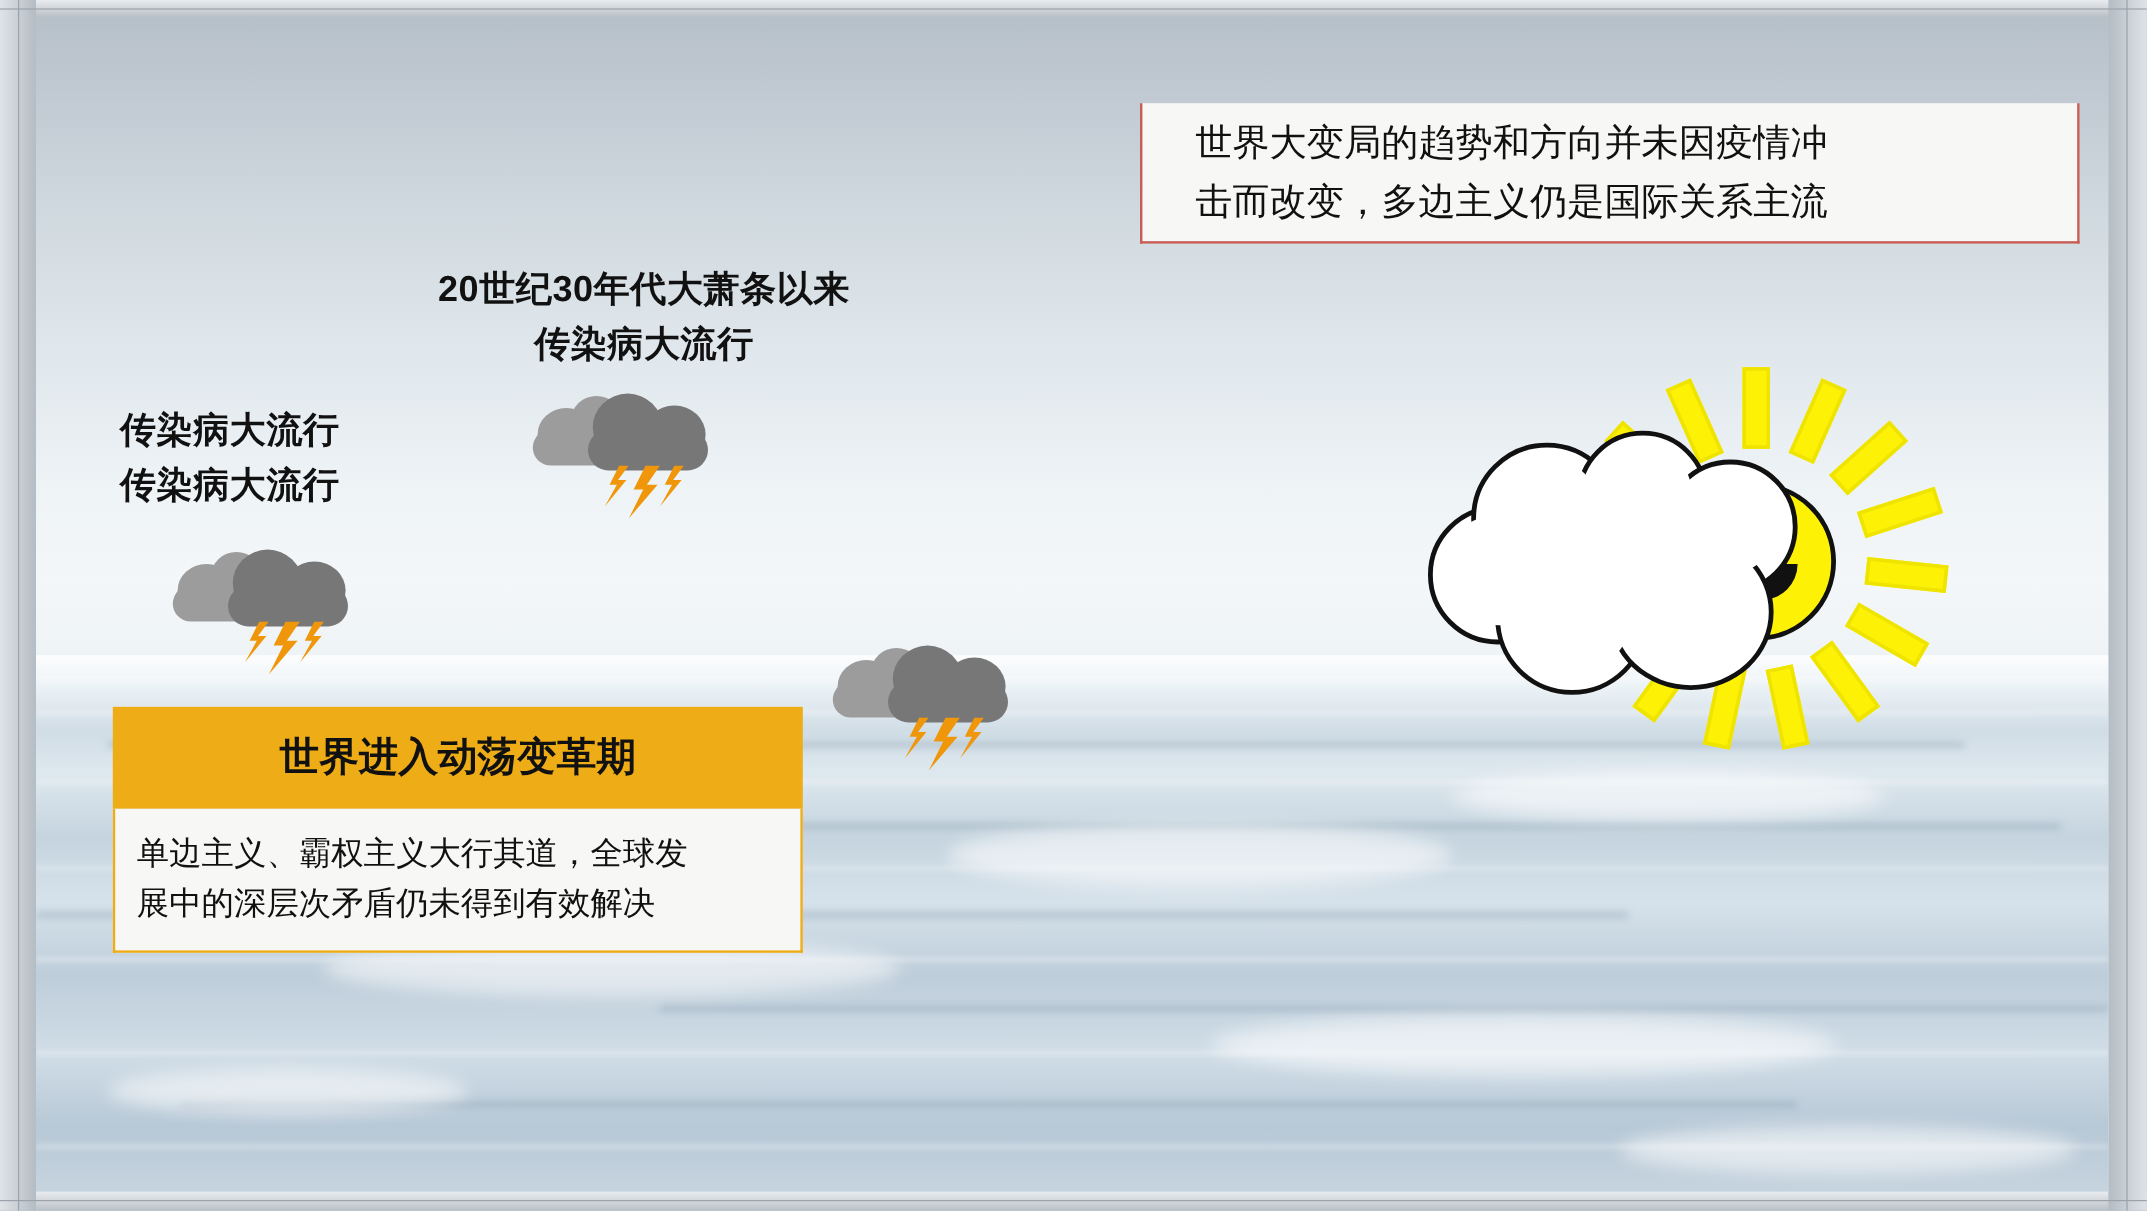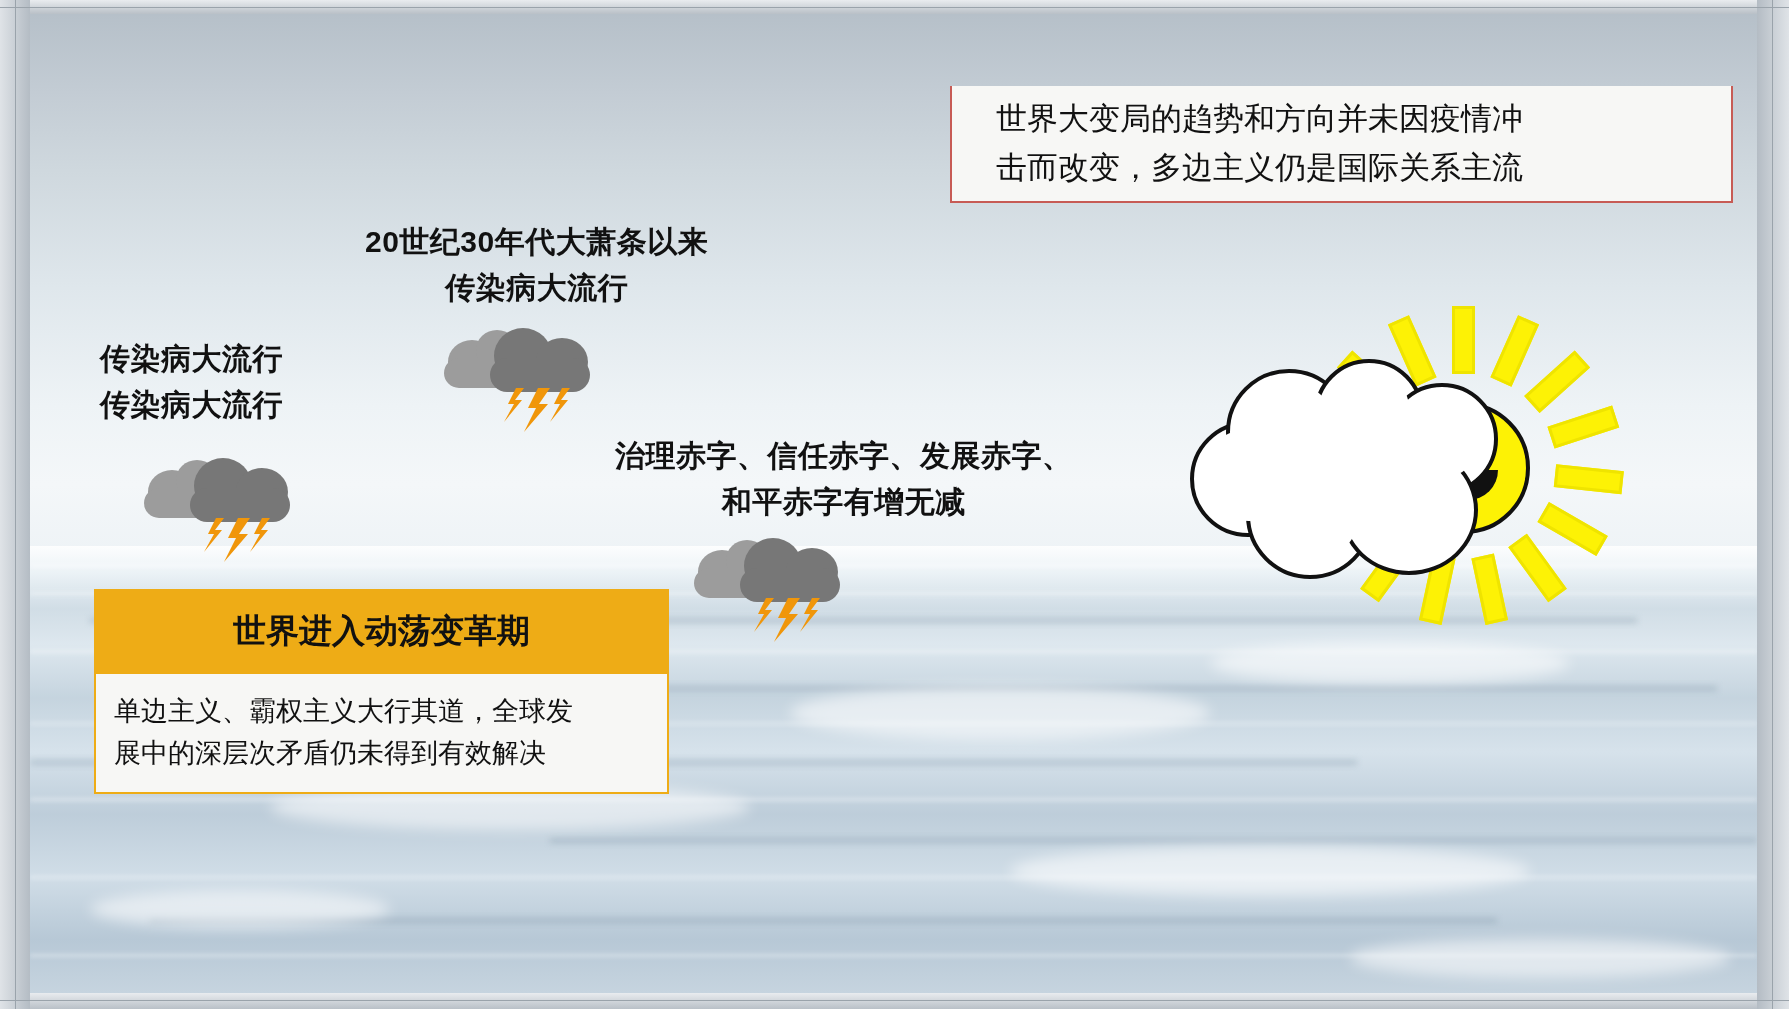--- a/index.html
+++ b/index.html
@@ -193,24 +193,20 @@
     <div class="callout" style="left:70px;top:322px;font-size:30px;">
       <div>传染病大流行</div>
       <div>传染病大流行</div>
     </div>
 
     <div class="callout" style="left:335px;top:205px;font-size:30px;">
       <div>20世纪30年代大萧条以来</div>
       <div>传染病大流行</div>
     </div>
 
-    <div class="callout" style="left:585px;top:419px;font-size:30px;">
-      <div>治理赤字、信任赤字、发展赤字、</div>
-      <div>和平赤字有增无减</div>
-    </div>
 
     <div class="box" style="left:920px;top:72px;width:783px;height:200px;">
       <div class="box-body red-body" style="height:117px;font-size:31px;padding:0 44px;box-sizing:border-box;">
         <div>世界大变局的趋势和方向并未因疫情冲</div>
         <div>击而改变，多边主义仍是国际关系主流</div>
       </div>
     </div>
 
     <div class="box" style="left:64px;top:575px;width:575px;height:252px;">
       <div class="box-head yel-head" style="height:85px;font-size:33px;color:#111;text-shadow:none;">世界进入动荡变革期</div>

